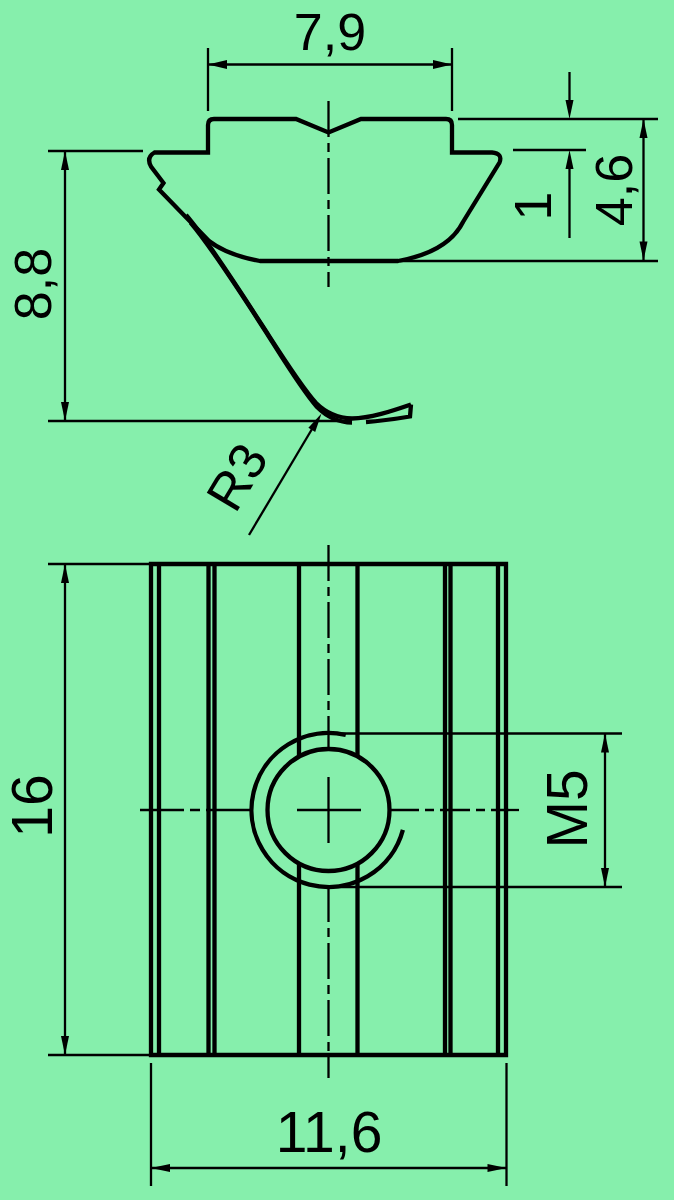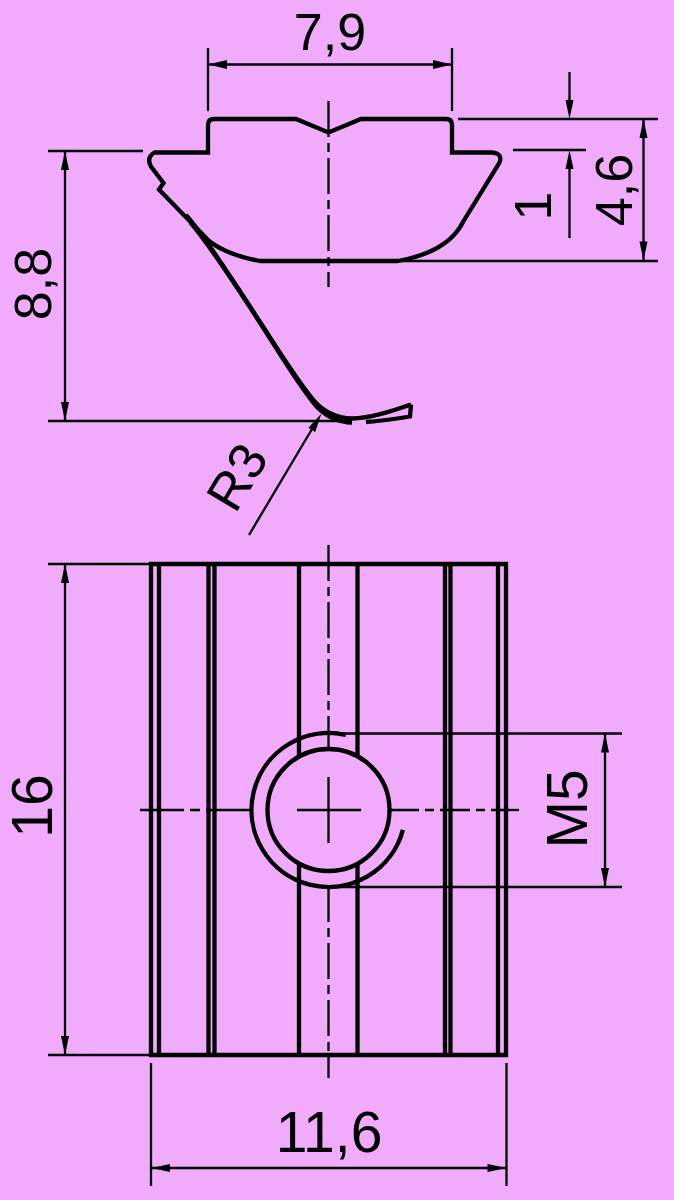--- a/index.html
+++ b/index.html
@@ -1,16 +1,16 @@
 <!DOCTYPE html>
 <html><head>
 <meta charset="utf-8">
 <style>
   html,body{margin:0;padding:0;background:#ffffff;}
-  .stage{position:relative;width:674px;height:1200px;background:#f0abfc;overflow:hidden;}
+  .stage{position:relative;width:674px;height:1200px;background:#86efac;overflow:hidden;}
   svg{display:block;}
   text{font-family:"Liberation Sans", sans-serif;fill:#000;}
   .dim-text{font-size:52px;}
   .dim-text-lg{font-size:57px;}
   .thick{stroke:#000;stroke-width:4.3;fill:none;stroke-linecap:butt;stroke-linejoin:miter;}
   .thin{stroke:#000;stroke-width:2.3;fill:none;stroke-linecap:butt;}
   .cline{stroke:#000;stroke-width:2.3;fill:none;stroke-linecap:butt;}
   .arr{fill:#000;stroke:none;}
 </style>
 </head>

